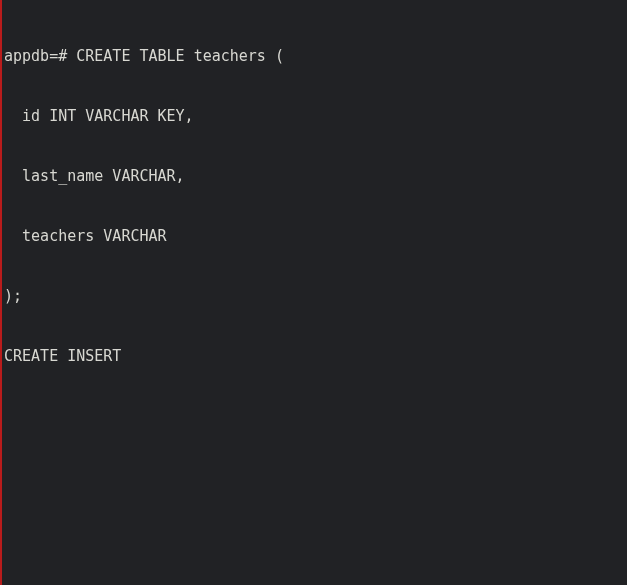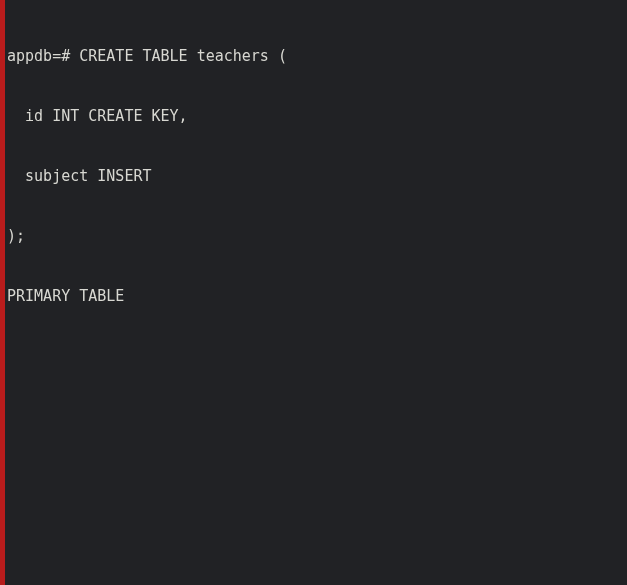--- a/index.html
+++ b/index.html
@@ -10,45 +10,46 @@
     width: 627px;
     height: 585px;
     background: #212225;
     overflow: hidden;
   }
   #terminal {
     width: 627px;
     height: 585px;
     box-sizing: border-box;
     background: #212225;
-    border-left: 5px solid #b91c1c;
+    border-left: 2px solid #b91c1c;
     padding: 6px 0 0 2px;
     font-family: "DejaVu Sans Mono", "Liberation Mono", monospace;
     font-size: 15px;
     line-height: 20px;
     color: #d8d8d2;
     letter-spacing: 0px;
     white-space: pre;
     overflow: hidden;
   }
   .line {
     height: 20px;
     white-space: pre;
     font-family: "DejaVu Sans Mono", "Liberation Mono", monospace;
   }
 </style>
 </head>
 <body>
 
 <div id="terminal">
   <div class="line">appdb=# CREATE TABLE teachers (</div>
-  <div class="line">  id INT CREATE KEY,</div>
-  <div class="line">  subject INSERT</div>
+  <div class="line">  id INT VARCHAR KEY,</div>
+  <div class="line">  last_name VARCHAR,</div>
+  <div class="line">  teachers VARCHAR</div>
   <div class="line">);</div>
-  <div class="line">PRIMARY TABLE</div>
+  <div class="line">CREATE INSERT</div>
   
   
   
   
   
   
   
   
   
   

